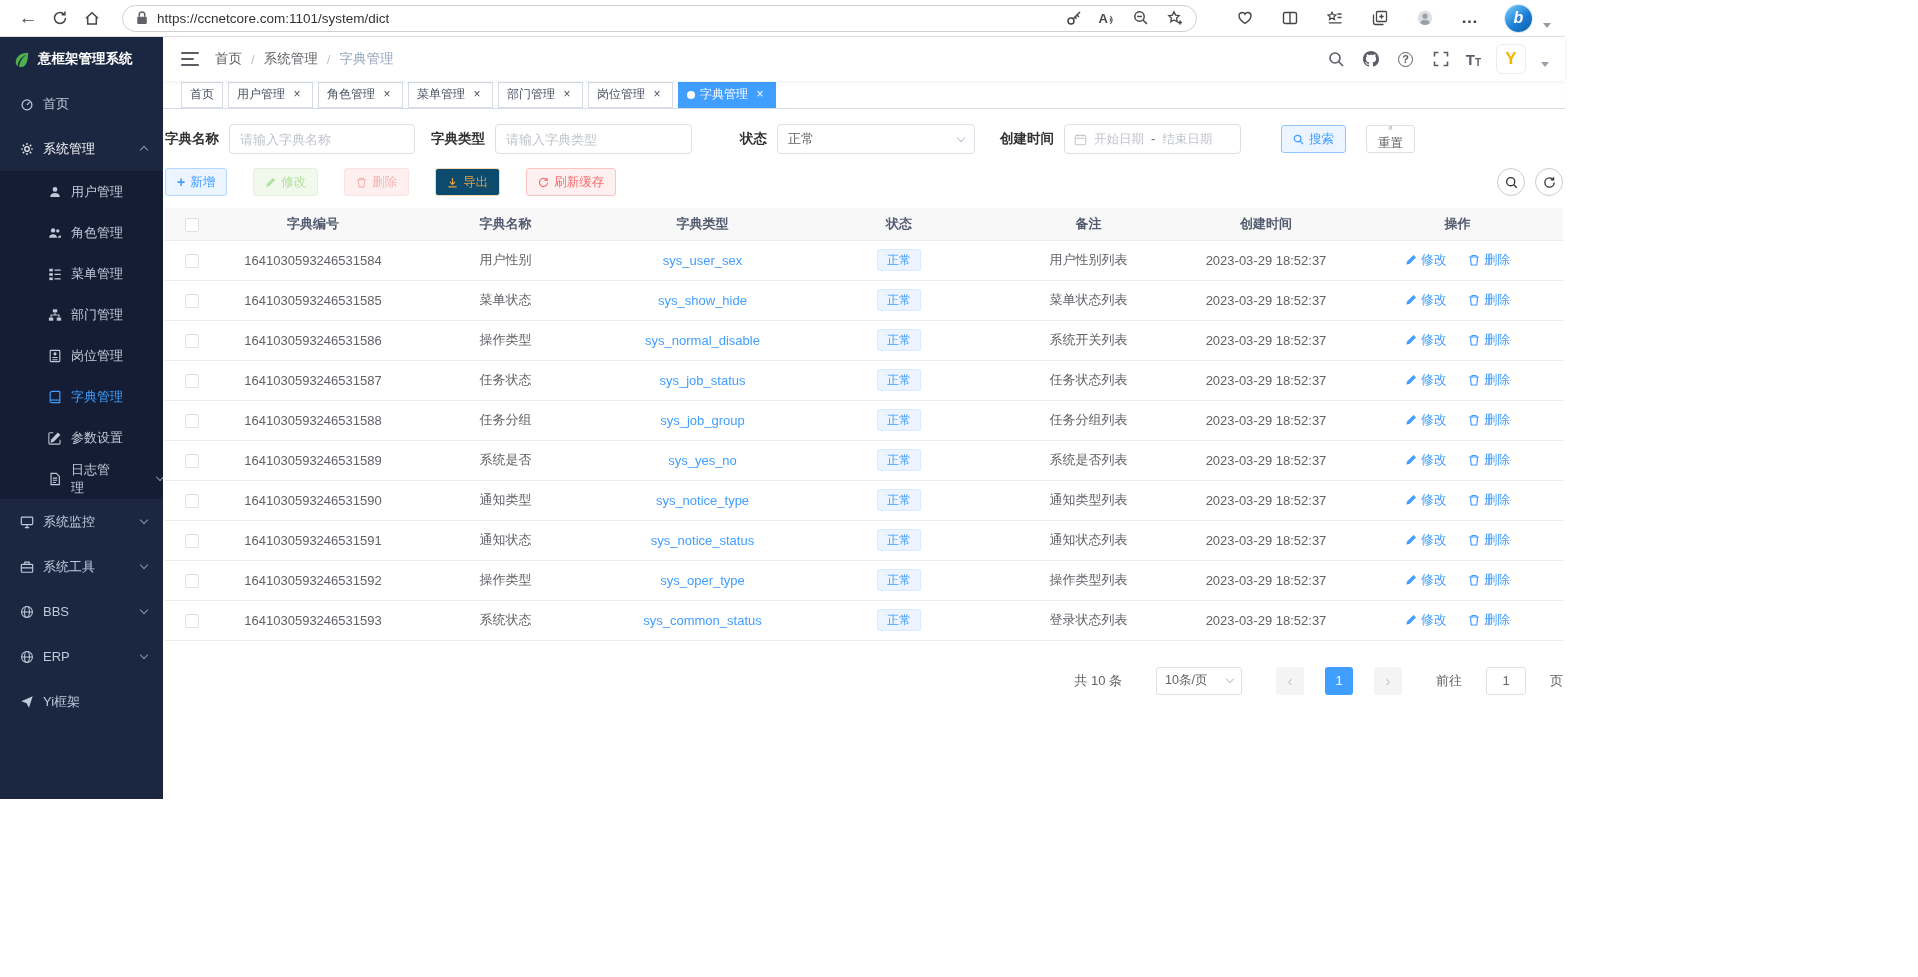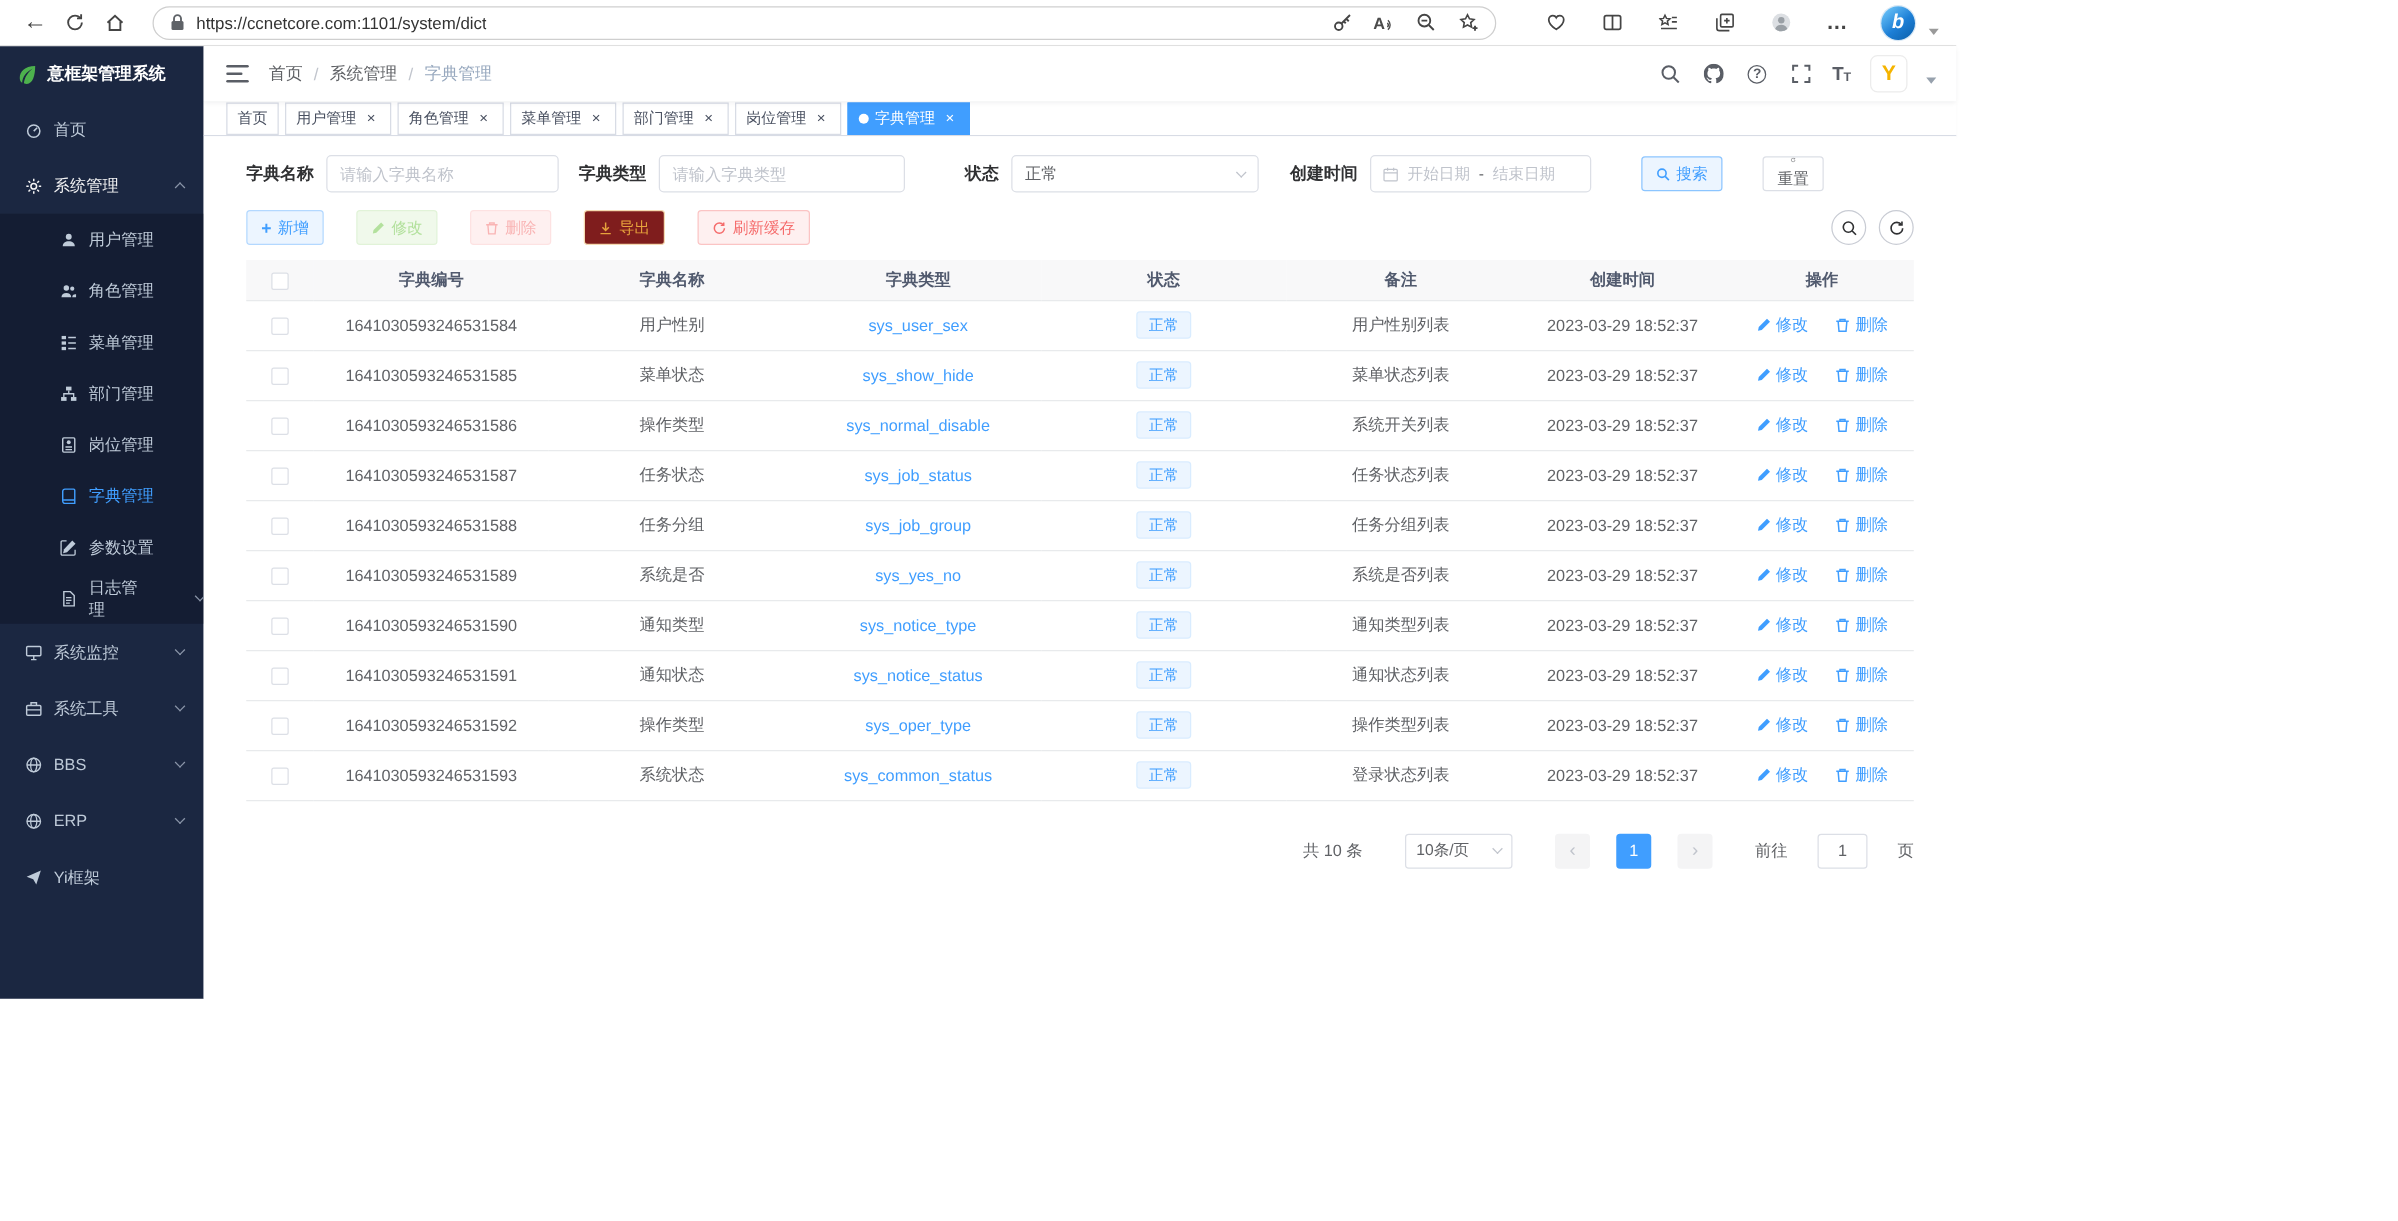--- a/index.html
+++ b/index.html
@@ -59,42 +59,42 @@
   .tb-caret { width:0; height:0; border-left:4px solid transparent; border-right:4px solid transparent; border-top:5px solid #97a1ad; margin-top:10px; cursor:pointer; }
 
   
   .tabsbar { height:28px; flex:none; display:flex; align-items:center; gap:5px; padding:0 18px; border-bottom:1px solid #d8dce5; background:#fff; box-shadow:0 1px 3px rgba(0,0,0,.04); }
   .tab { height:26px; display:inline-flex; align-items:center; gap:5px; border:1px solid #d8dce5; background:#fff; color:#495060; font-size:12px; padding:0 8px; cursor:pointer; white-space:nowrap; }
   .tab .x { font-size:12px; width:14px; height:14px; line-height:13px; text-align:center; border-radius:50%; font-style:normal; }
   .tab.active { background:#409eff; border-color:#409eff; color:#fff; }
   .dot { width:8px; height:8px; border-radius:50%; background:#fff; display:inline-block; }
 
   
-  .main { flex:1; padding:15px 34px; background:#fff; overflow:hidden; }
+  .main { flex:1; padding:15px 2px; background:#fff; overflow:hidden; }
 
   .filters { display:flex; align-items:center; font-size:13.5px; color:#303133; }
   .f-label { font-weight:700; margin-right:10px; white-space:nowrap; }
   .inp { height:30px; border:1px solid #dcdfe6; border-radius:4px; padding:0 10px; font-size:13px; color:#606266; outline:none; font-family:inherit; }
   .inp::placeholder { color:#c0c4cc; }
   .inp.w1 { width:186px; margin-right:16px; }
   .inp.w2 { width:197px; margin-right:48px; }
   .sel { width:198px; height:30px; border:1px solid #dcdfe6; border-radius:4px; display:flex; align-items:center; justify-content:space-between; padding:0 10px; color:#606266; font-size:13px; cursor:pointer; margin-right:25px; background:#fff; }
   .sel .chev, .psel .chev { border-color:#c0c4cc; }
   .drange { width:177px; height:30px; border:1px solid #dcdfe6; border-radius:4px; display:flex; align-items:center; gap:7px; padding:0 9px; font-size:12.5px; color:#c0c4cc; cursor:pointer; margin-right:40px; background:#fff; }
   .drange svg { width:13px; height:13px; color:#c0c4cc; flex:none; }
   .drange .dsep { color:#606266; }
 
   .btn { height:28px; border-radius:3px; border:1px solid transparent; display:inline-flex; align-items:center; gap:5px; padding:0 11px; font-size:12.5px; cursor:pointer; white-space:nowrap; font-family:inherit; }
   .btn svg { width:11px; height:11px; }
-  .btn-search { background:#ecf5ff; border-color:#8cc5ff; color:#409eff; margin-right:32px; }
+  .btn-search { background:#ecf5ff; border-color:#8cc5ff; color:#409eff; margin-right:20px; }
   .btn-reset  { background:#fff; border-color:#dcdfe6; color:#606266;flex-direction:column; }
   .btn-add    { background:#ecf5ff; border-color:#b3d8ff; color:#409eff; }
   .btn-edit   { background:#f0f9eb; border-color:#e1f3d8; color:#b3e19d; cursor:not-allowed; }
   .btn-del    { background:#fef0f0; border-color:#fde2e2; color:#f9b4b4; cursor:not-allowed; }
-  .btn-export { background:#7f1d1d; border-color:#f5dab1; color:#e6a23c; }
+  .btn-export { background:#0c4a6e; border-color:#f5dab1; color:#e6a23c; }
   .btn-cache  { background:#fef0f0; border-color:#fbc4c4; color:#f56c6c; }
   .plus-glyph { font-size:14px; font-weight:bold; line-height:1; }
 
   .toolbar { display:flex; align-items:center; gap:26px; margin-top:14px; }
   .tool-right { margin-left:auto; display:flex; gap:10px; }
   .circle-btn { width:28px; height:28px; border-radius:50%; border:1px solid #c9ccd4; background:#fff; display:flex; align-items:center; justify-content:center; color:#303133; cursor:pointer; }
   .circle-btn svg { width:13px; height:13px; }
 
   table.tbl { width:100%; border-collapse:collapse; table-layout:fixed; margin-top:12px; font-size:13px; color:#606266; }
   .tbl thead th { background:#f8f8f9; height:32px; font-weight:700; color:#515a6e; border-bottom:1px solid #e8eaec; text-align:center; font-size:13px; }

